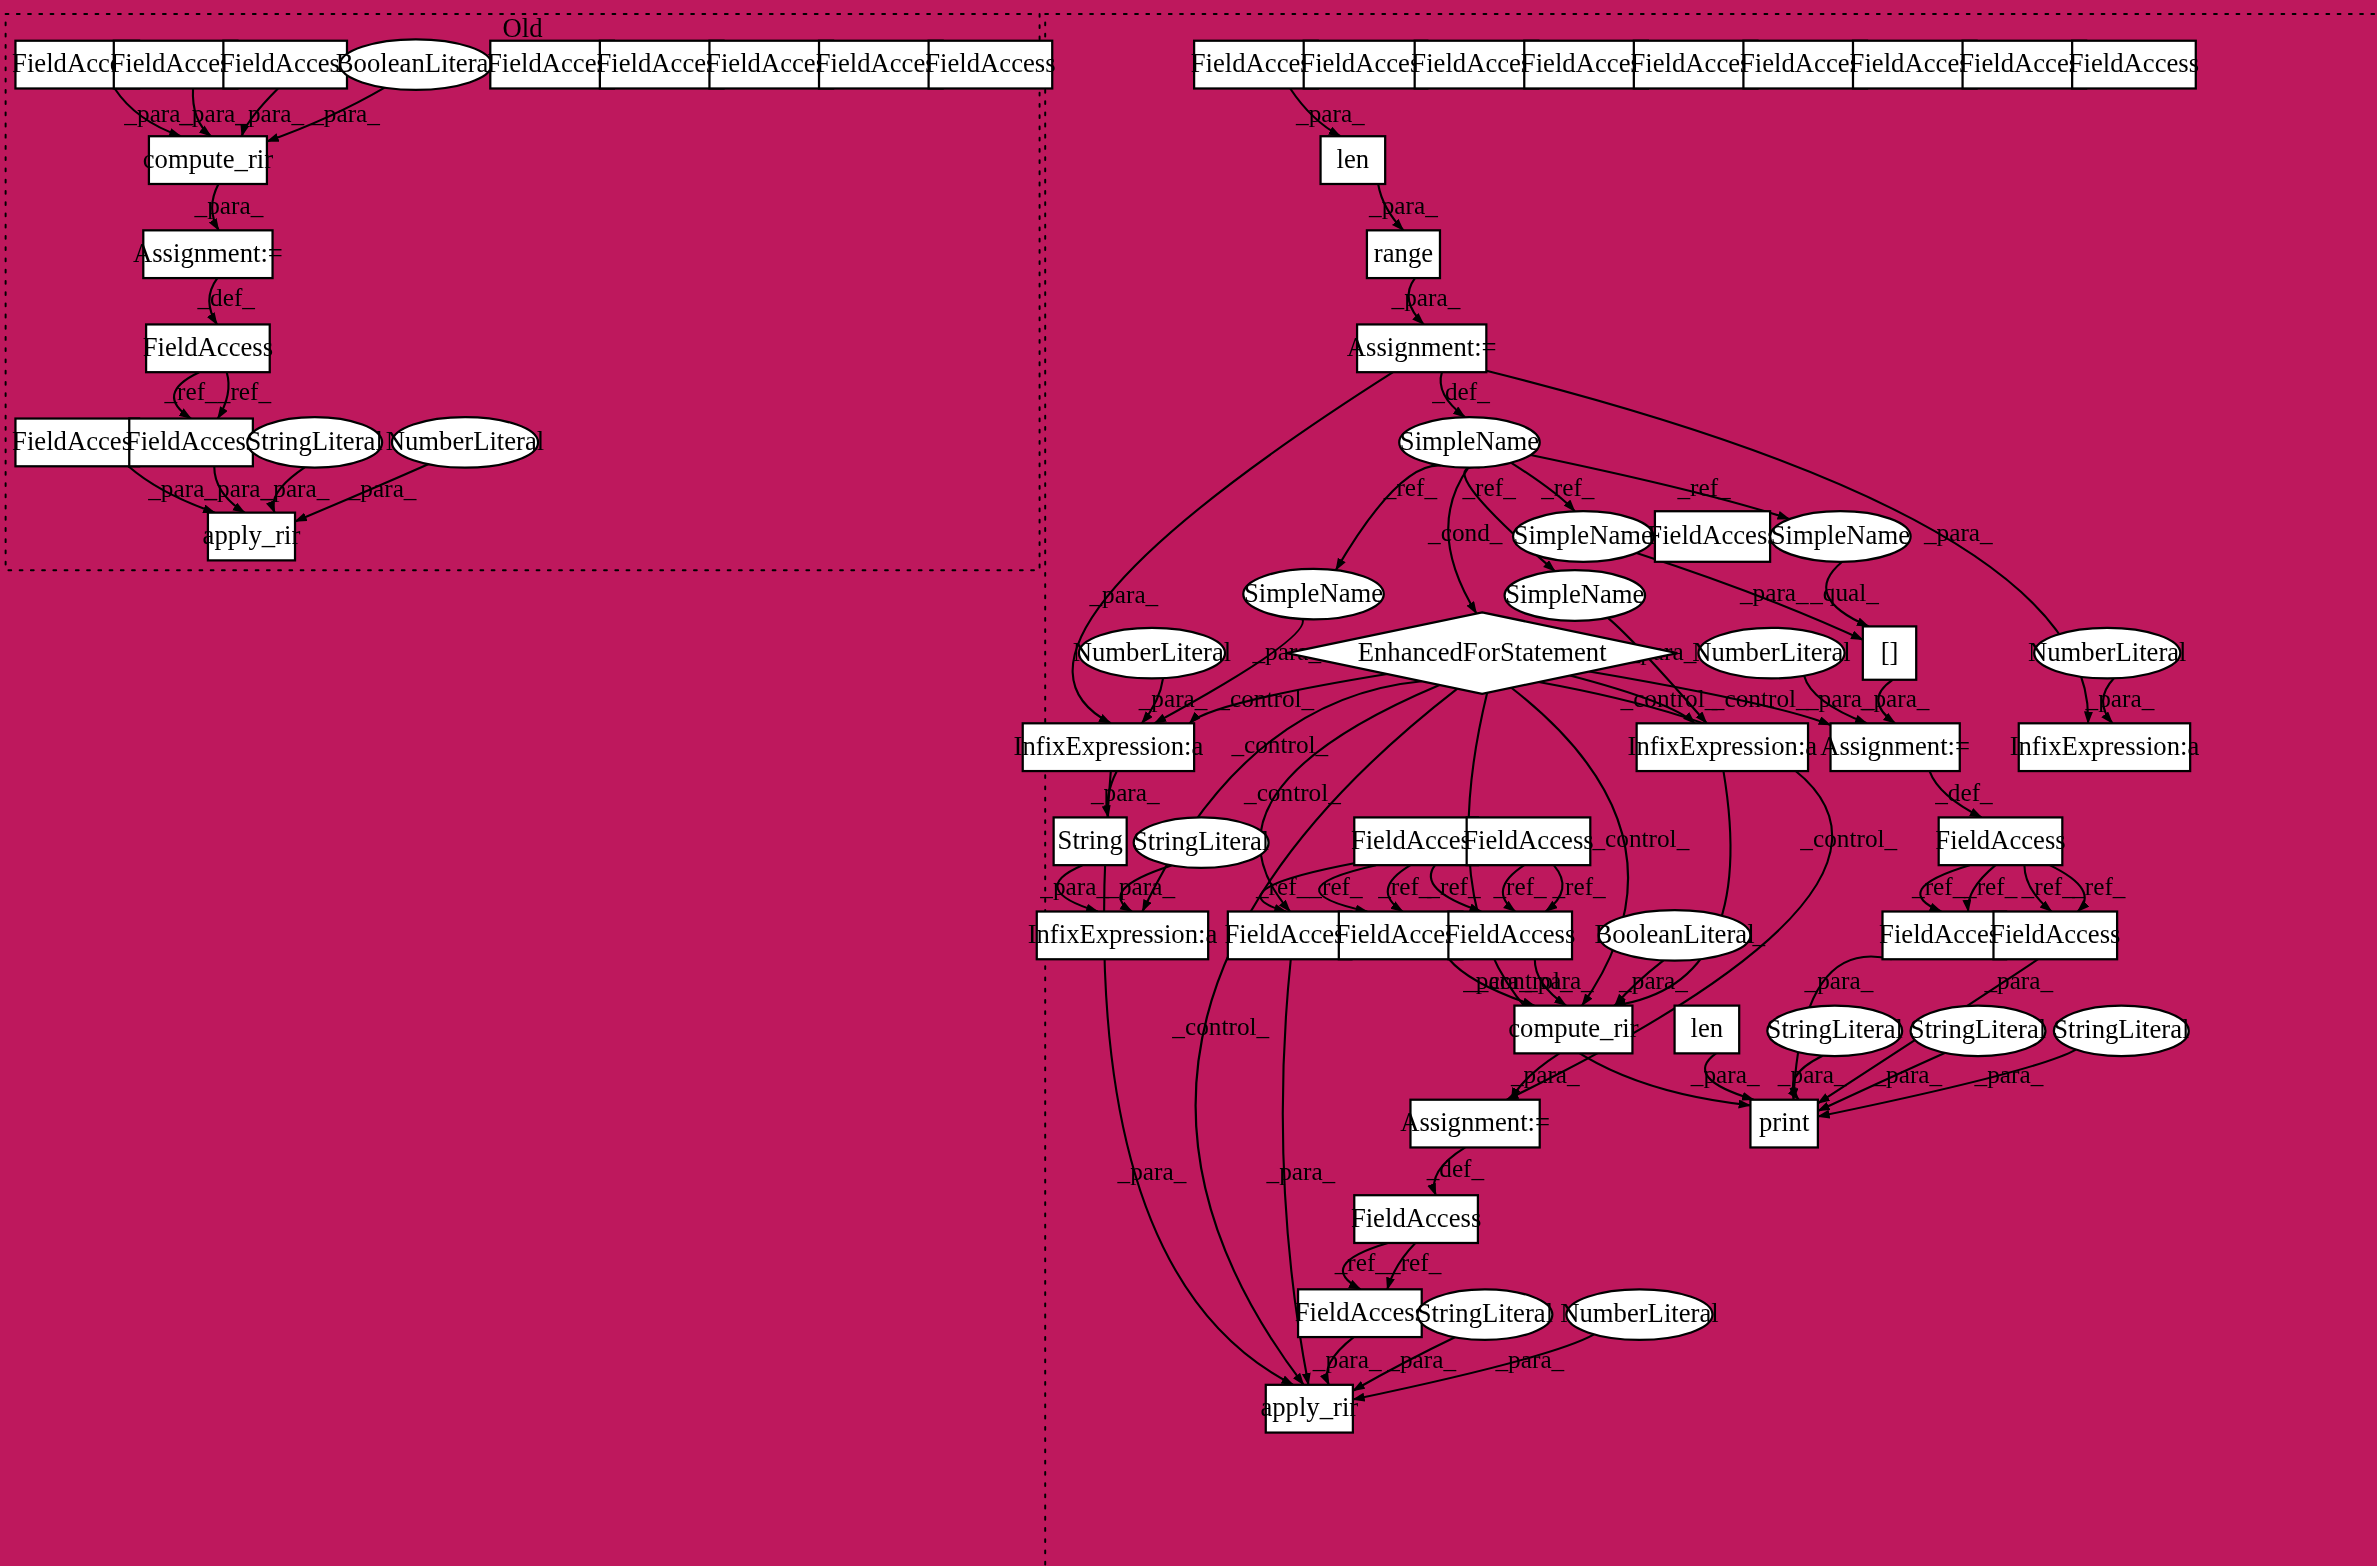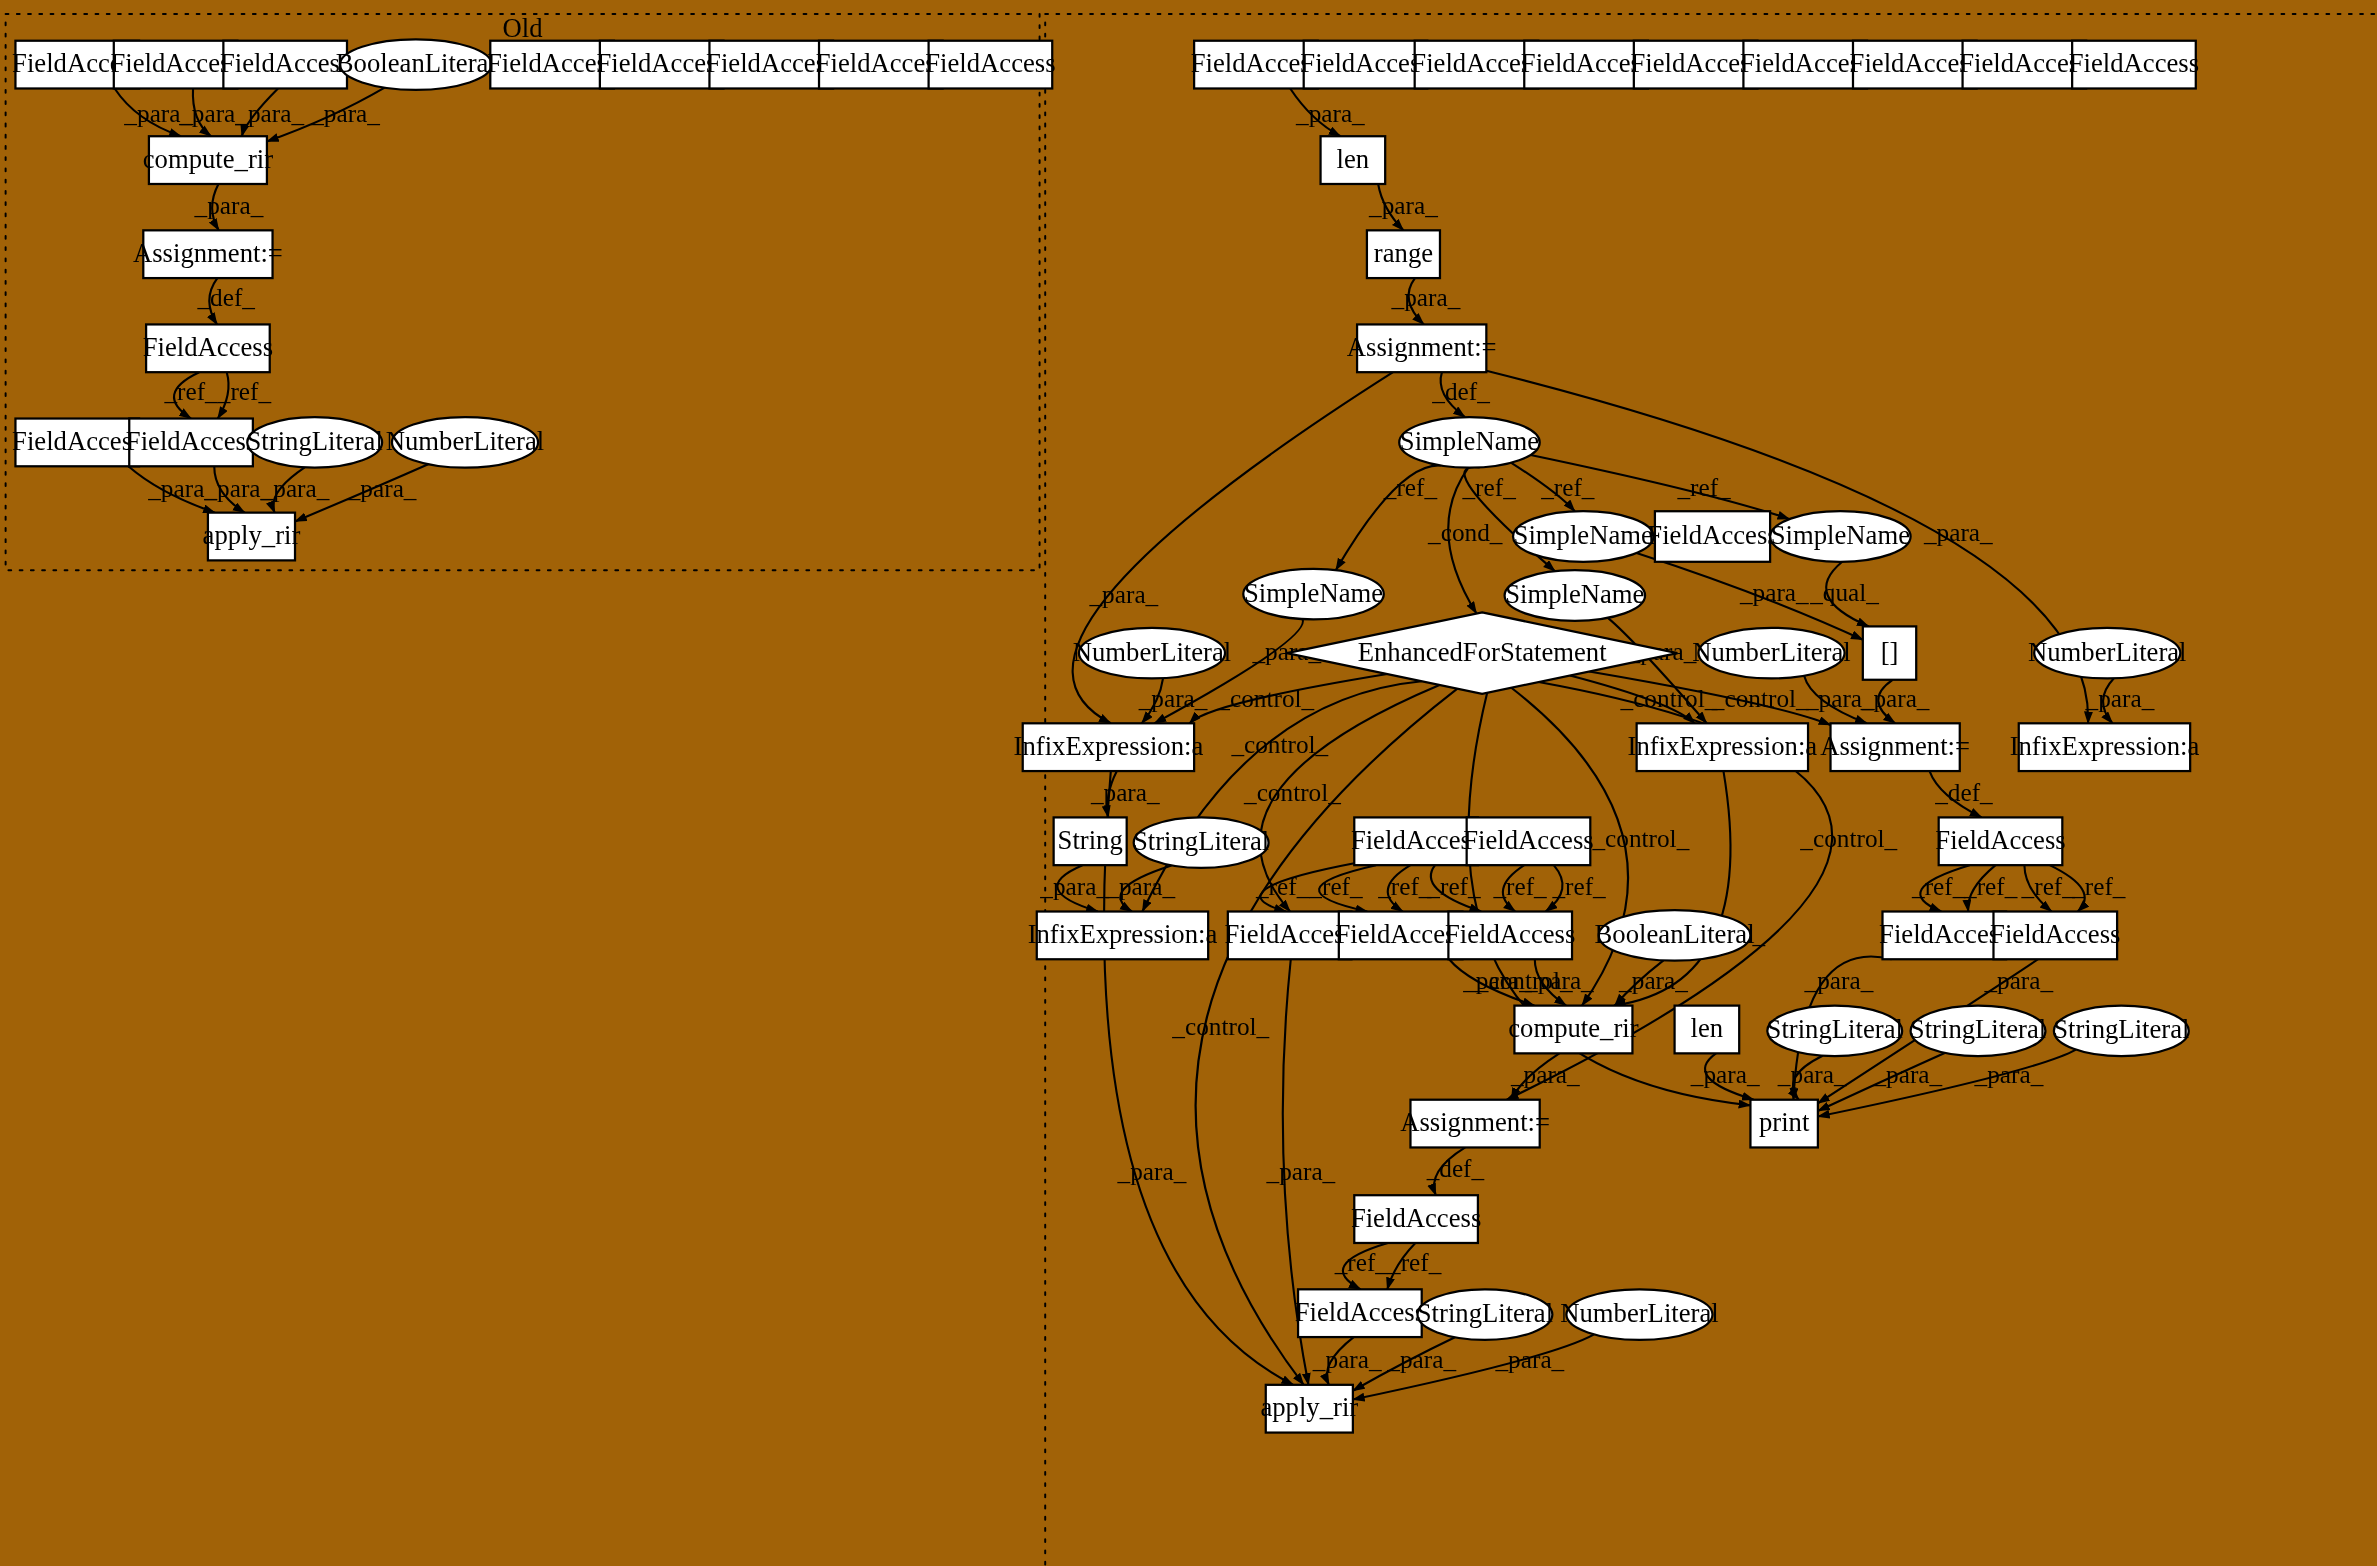--- a/index.html
+++ b/index.html
@@ -1,16 +1,16 @@
 <!DOCTYPE html>
 <html style="font-size:14px"><head>
 <meta charset="utf-8">
 <style>
   html,body{margin:0;padding:0;background:#ffffff;}
-  #root{position:relative;width:2377px;height:1566px;background:#a16207;
+  #root{position:relative;width:2377px;height:1566px;background:#be185d;
         font-family:"Liberation Serif","DejaVu Serif",serif;}
   svg{display:block;}
   .nodeLabel{font-family:"Liberation Serif","DejaVu Serif",serif;font-size:19px;fill:#000;
              text-anchor:middle;dominant-baseline:middle;}
   .edgeLabel{font-family:"Liberation Serif","DejaVu Serif",serif;font-size:18px;fill:#000;
              text-anchor:middle;dominant-baseline:middle;}
   .clusterLabel{font-family:"Liberation Serif","DejaVu Serif",serif;font-size:19px;fill:#000;
              text-anchor:middle;dominant-baseline:middle;}
   .shape{fill:#ffffff;stroke:#000000;stroke-width:1.6;}
   .edge{fill:none;stroke:#000000;stroke-width:1.5;}

